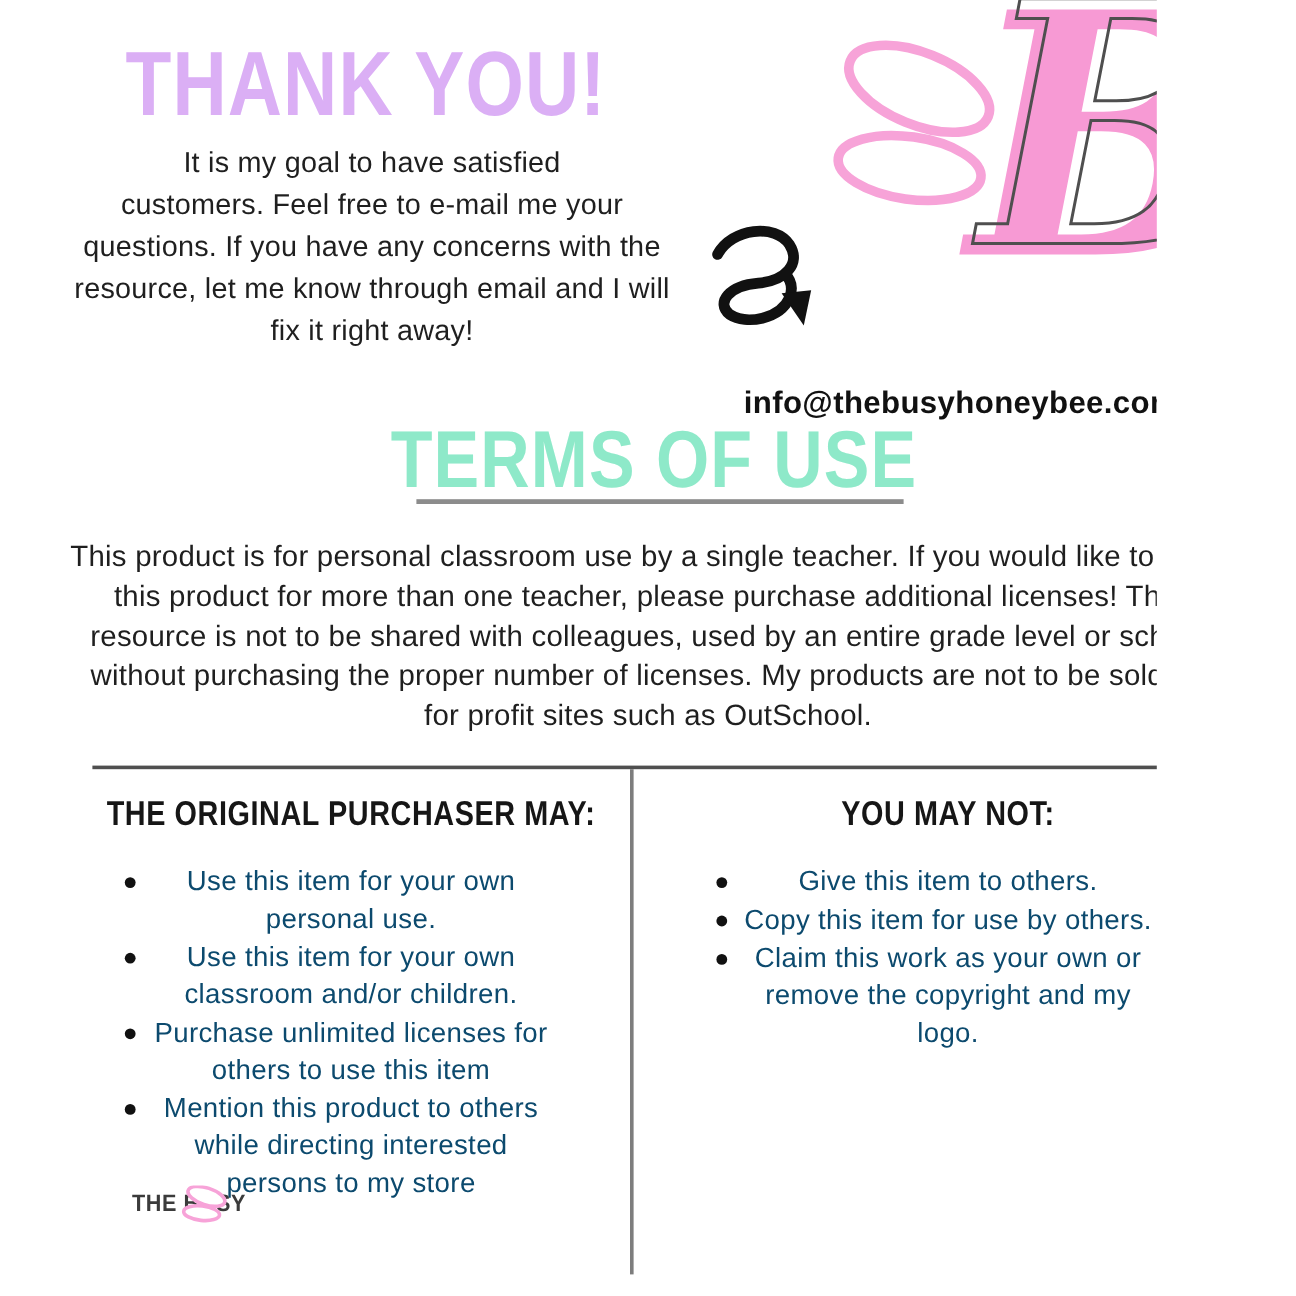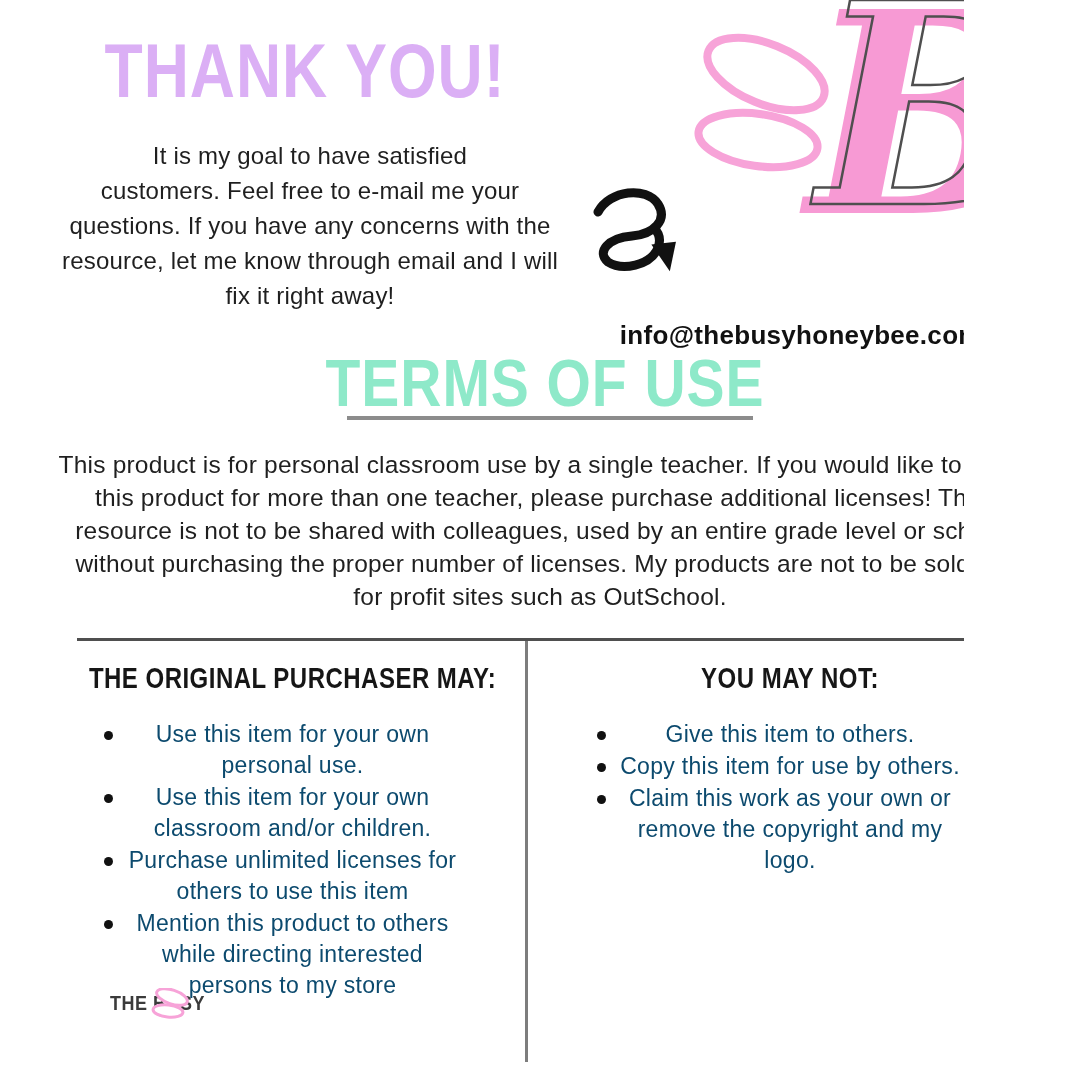--- a/index.html
+++ b/index.html
@@ -8,21 +8,21 @@
     font-family:"Liberation Sans", sans-serif;color:#222;
   }
   
   .thank-title{
     position:absolute;left:55px;top:26px;width:500px;text-align:center;
     font-size:68px;font-weight:800;letter-spacing:1px;
     transform:scale(0.92,1.12);transform-origin:center top;
     white-space:nowrap;
   }
   .thank-body{
-    position:absolute;left:30px;top:138px;width:560px;text-align:center;
+    position:absolute;left:30px;top:118px;width:560px;text-align:center;
     font-size:24px;line-height:35px;letter-spacing:0.2px;color:#1f1f1f;
     white-space:pre-line;
   }
   
   .arrow-doodle{position:absolute;left:588px;top:178px;width:115px;height:115px;}
   
   .bee-logo{position:absolute;left:688px;top:8px;width:310px;height:300px;}
   .bee-wings{position:absolute;left:0;top:14px;width:170px;height:170px;}
   .bee-letter{position:absolute;left:118px;top:-58px;width:190px;height:330px;
     font-family:"DejaVu Serif", serif;font-style:italic;font-weight:700;font-size:280px;line-height:330px;}

